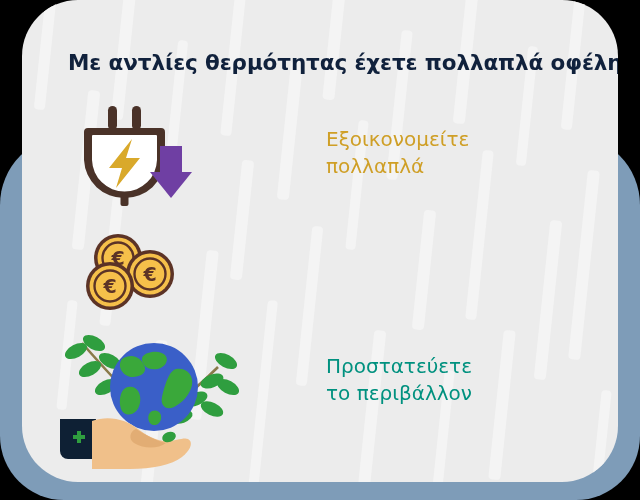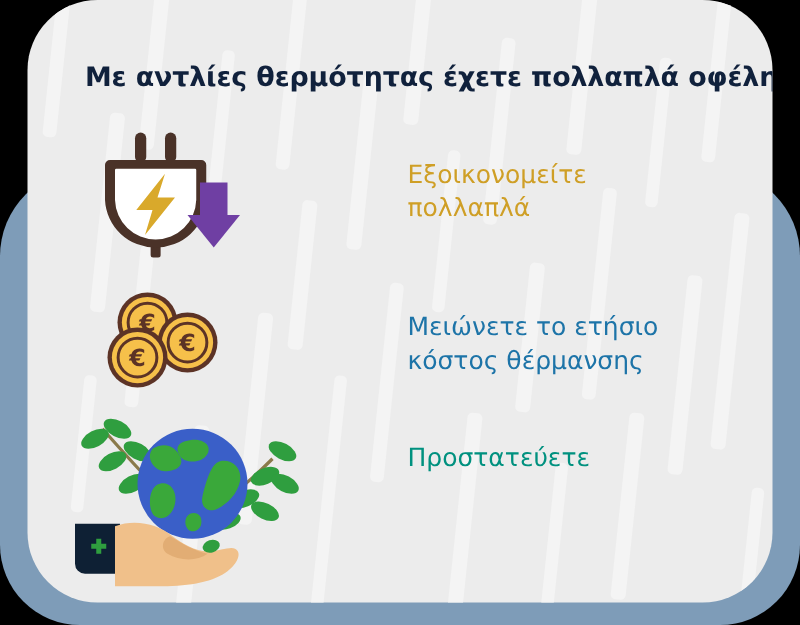--- a/index.html
+++ b/index.html
@@ -199,24 +199,20 @@
           </g>
 
           <g>
             <circle cx="48" cy="68" r="24" fill="#5c3326"></circle>
             <circle cx="48" cy="68" r="20.5" fill="#f6c04a"></circle>
             <circle cx="48" cy="68" r="15.5" fill="none" stroke="#5c3326" stroke-width="2.4"></circle>
             <text x="48" y="75" font-family="'DejaVu Sans','Liberation Sans',sans-serif" font-size="19" font-weight="700" fill="#5c3326" text-anchor="middle">€</text>
           </g>
         </svg>
       </div>
-      <div class="text-cell r2-text">
-        <div class="benefit-line t-blue">Μειώνετε το ετήσιο</div>
-        <div class="benefit-line t-blue">κόστος θέρμανσης</div>
-      </div>
     </div>
 
     <div class="row row-3">
       <div class="icon-cell" style="left:10px; width:220px; height:140px;">
         <svg width="220" height="140" viewBox="0 0 220 140">
 
           <g stroke="#8a7a4a" stroke-width="2.6" fill="none">
             <path d="M46 18 C60 34, 76 52, 92 68"></path>
           </g>
           <g fill="#2f9e3f">
@@ -252,17 +248,18 @@
           <path d="M41 106 h4 v4 h4 v4 h-4 v4 h-4 v-4 h-4 v-4 h4 z" fill="#2f9e3f"></path>
 
           <path d="M56 96 c16 -6 34 -2 46 8 c8 6 18 12 28 12 c10 0 18 -4 22 -2 c6 3 2 12 -6 18 c-10 8 -30 12 -52 12 h-38 z" fill="#f0c08a"></path>
 
           <path d="M100 104 c10 6 20 12 30 14 c-8 6 -22 6 -32 0 c-6 -4 -4 -12 2 -14 z" fill="#e2ad74"></path>
           <ellipse cx="133" cy="112" rx="7" ry="5" transform="rotate(-18 133 112)" fill="#2f9e3f"></ellipse>
         </svg>
       </div>
       <div class="text-cell r3-text">
         <div class="benefit-line t-green">Προστατεύετε</div>
+        <div class="benefit-line t-green">το περιβάλλον</div>
       </div>
     </div>
 
   </div>
 </div>
 
 </body></html>

